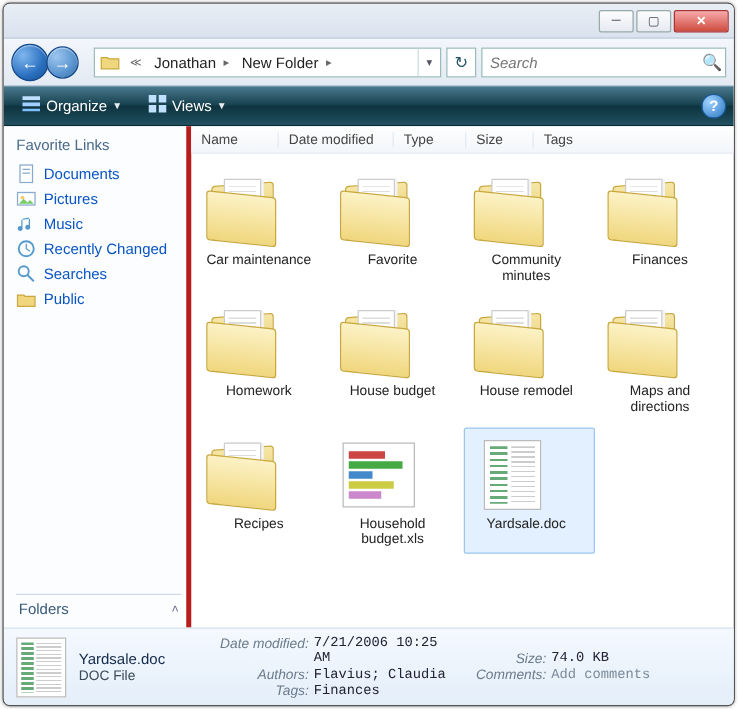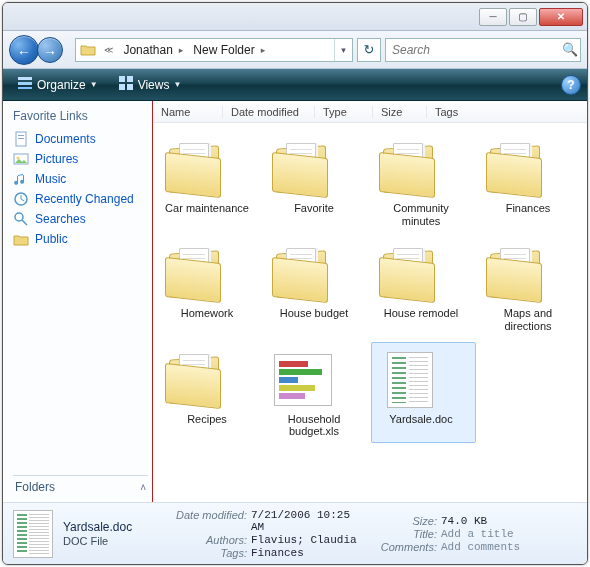--- a/index.html
+++ b/index.html
@@ -30,21 +30,21 @@
 
 
 .cmdbar { height: 32px; background: linear-gradient(#4a7a8f,#17414f 48%,#0e333f 52%,#205060); display: flex; align-items: center; color: #fff; font-size: 12px; padding: 0 6px; gap: 4px; border-bottom: 1px solid #082832; }
 .cmdbtn { display: flex; align-items: center; gap: 4px; padding: 3px 8px; border-radius: 2px; }
 .cmdbtn .drop { font-size: 8px; opacity: .9; }
 .cmdspacer { flex: 1; }
 .helpbtn { width: 20px; height: 20px; border-radius: 10px; background: radial-gradient(circle at 30% 30%, #9fd2ff,#2b78c4); border: 1px solid #1a5a96; color: #fff; font-size: 12px; font-weight: bold; display: flex; align-items: center; justify-content: center; }
 
 
 .body { flex: 1; display: flex; min-height: 0; }
-.navpane { width: 150px; border-right: 1px solid #b91c1c; background: #fbfdff; padding: 6px 4px 4px 10px; display: flex; flex-direction: column; font-size: 12px; }
+.navpane { width: 150px; border-right: 4px solid #b91c1c; background: #fbfdff; padding: 6px 4px 4px 10px; display: flex; flex-direction: column; font-size: 12px; }
 .navhead { color: #4a6a8a; font-size: 12px; margin: 2px 0 6px 0; }
 .favlink { display: flex; align-items: center; gap: 6px; color: #0a55c3; padding: 2px 0; cursor: default; }
 .favlink .ficon { width: 16px; height: 16px; display: inline-flex; align-items: center; justify-content: center; }
 .navspacer { flex: 1; }
 .foldersbar { border-top: 1px solid #cfdbe8; padding: 4px 2px; color: #3a5a7a; display: flex; align-items: center; justify-content: space-between; }
 .foldersbar .chev { font-size: 10px; color: #668; }
 
 .content { flex: 1; display: flex; flex-direction: column; min-width: 0; }
 .colhead { height: 22px; border-bottom: 1px solid #e3e8ef; display: flex; align-items: center; font-size: 11px; color: #444; background: linear-gradient(#fefefe,#f3f6fa); }
 .colhead span { padding: 0 8px; border-right: 1px solid #e3e9f0; }
@@ -368,23 +368,19 @@
           <span class="dlabel">Tags:</span>
           <span class="dval">Finances</span>
         </div>
     </div>
     <div class="dcol" style="flex:1">
       <div class="dline">
           <span class="dlabel" style="min-width:64px">Size:</span>
           <span class="dval">74.0 KB</span>
         </div>
       <div class="dline">
-          <span class="dlabel" style="min-width:64px">Title:</span>
-          <span class="dval hint">Add a title</span>
-        </div>
-      <div class="dline">
           <span class="dlabel" style="min-width:64px">Comments:</span>
           <span class="dval hint">Add comments</span>
         </div>
     </div>
   </div>
 
 </div>
 
 </body></html>

